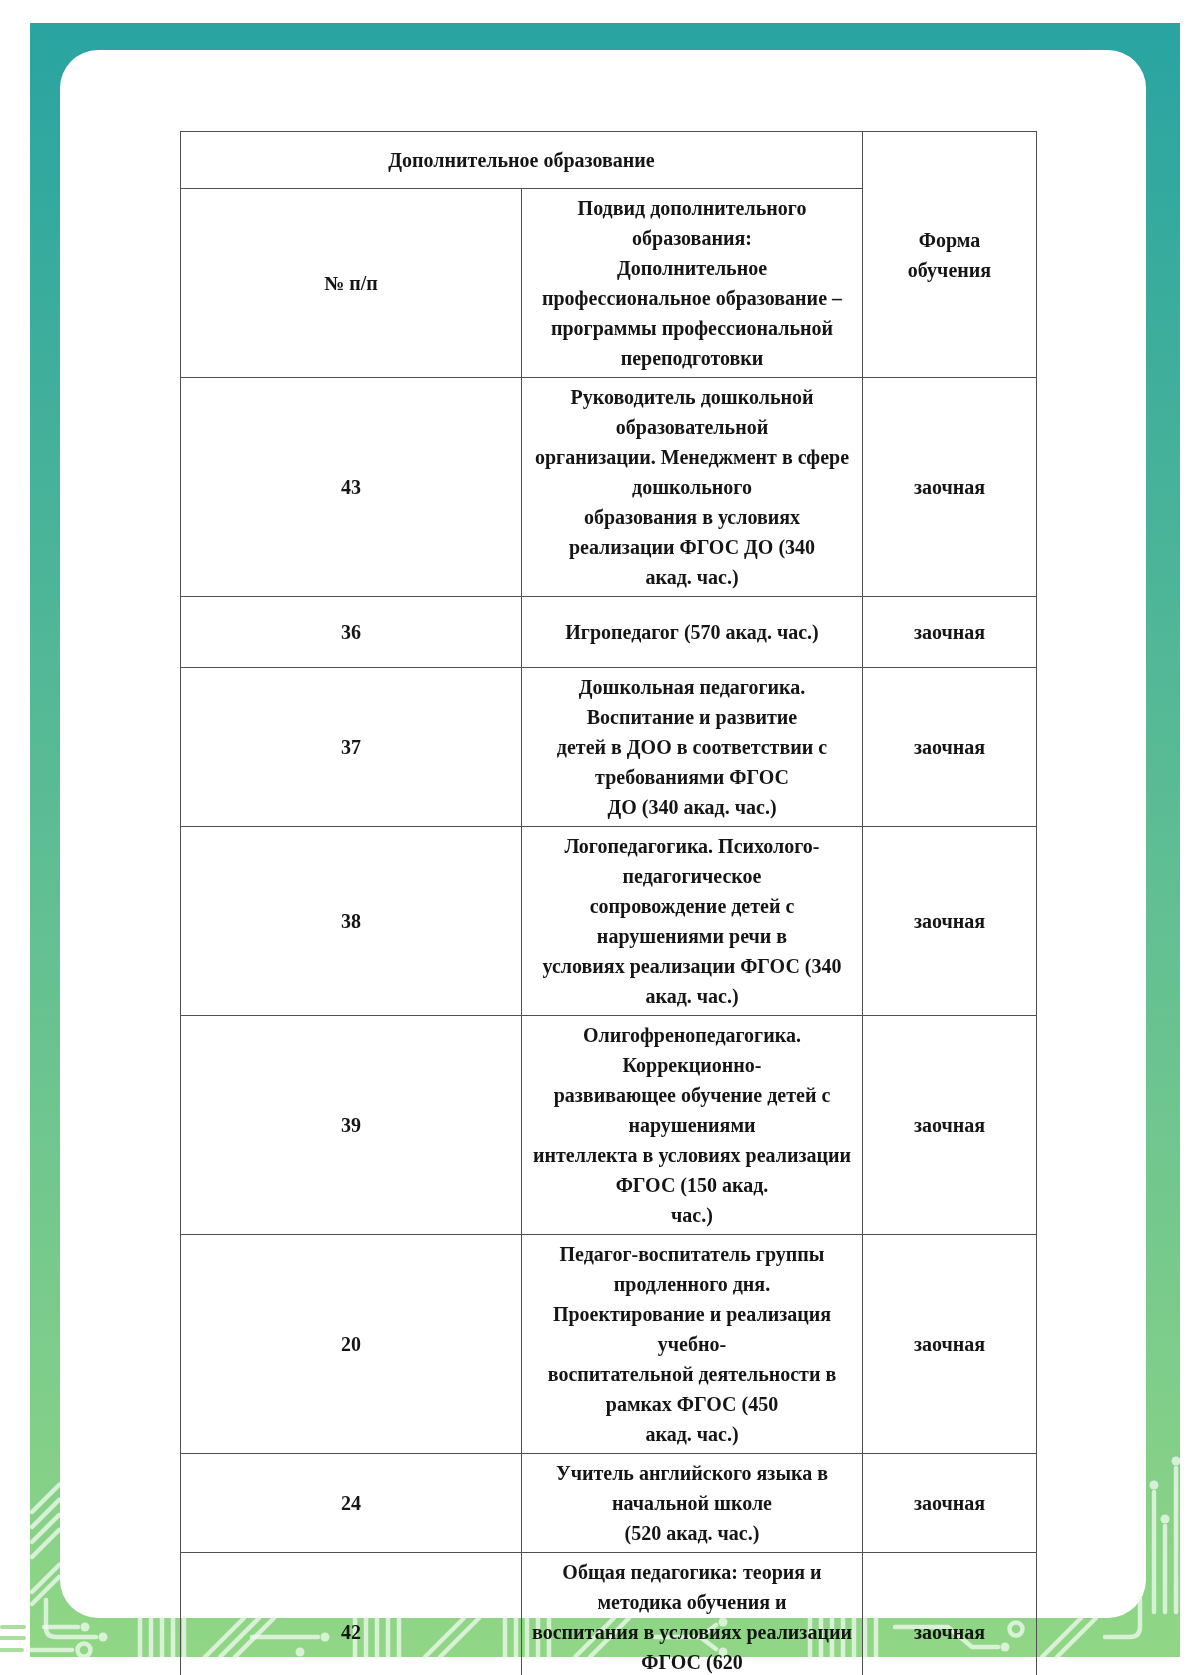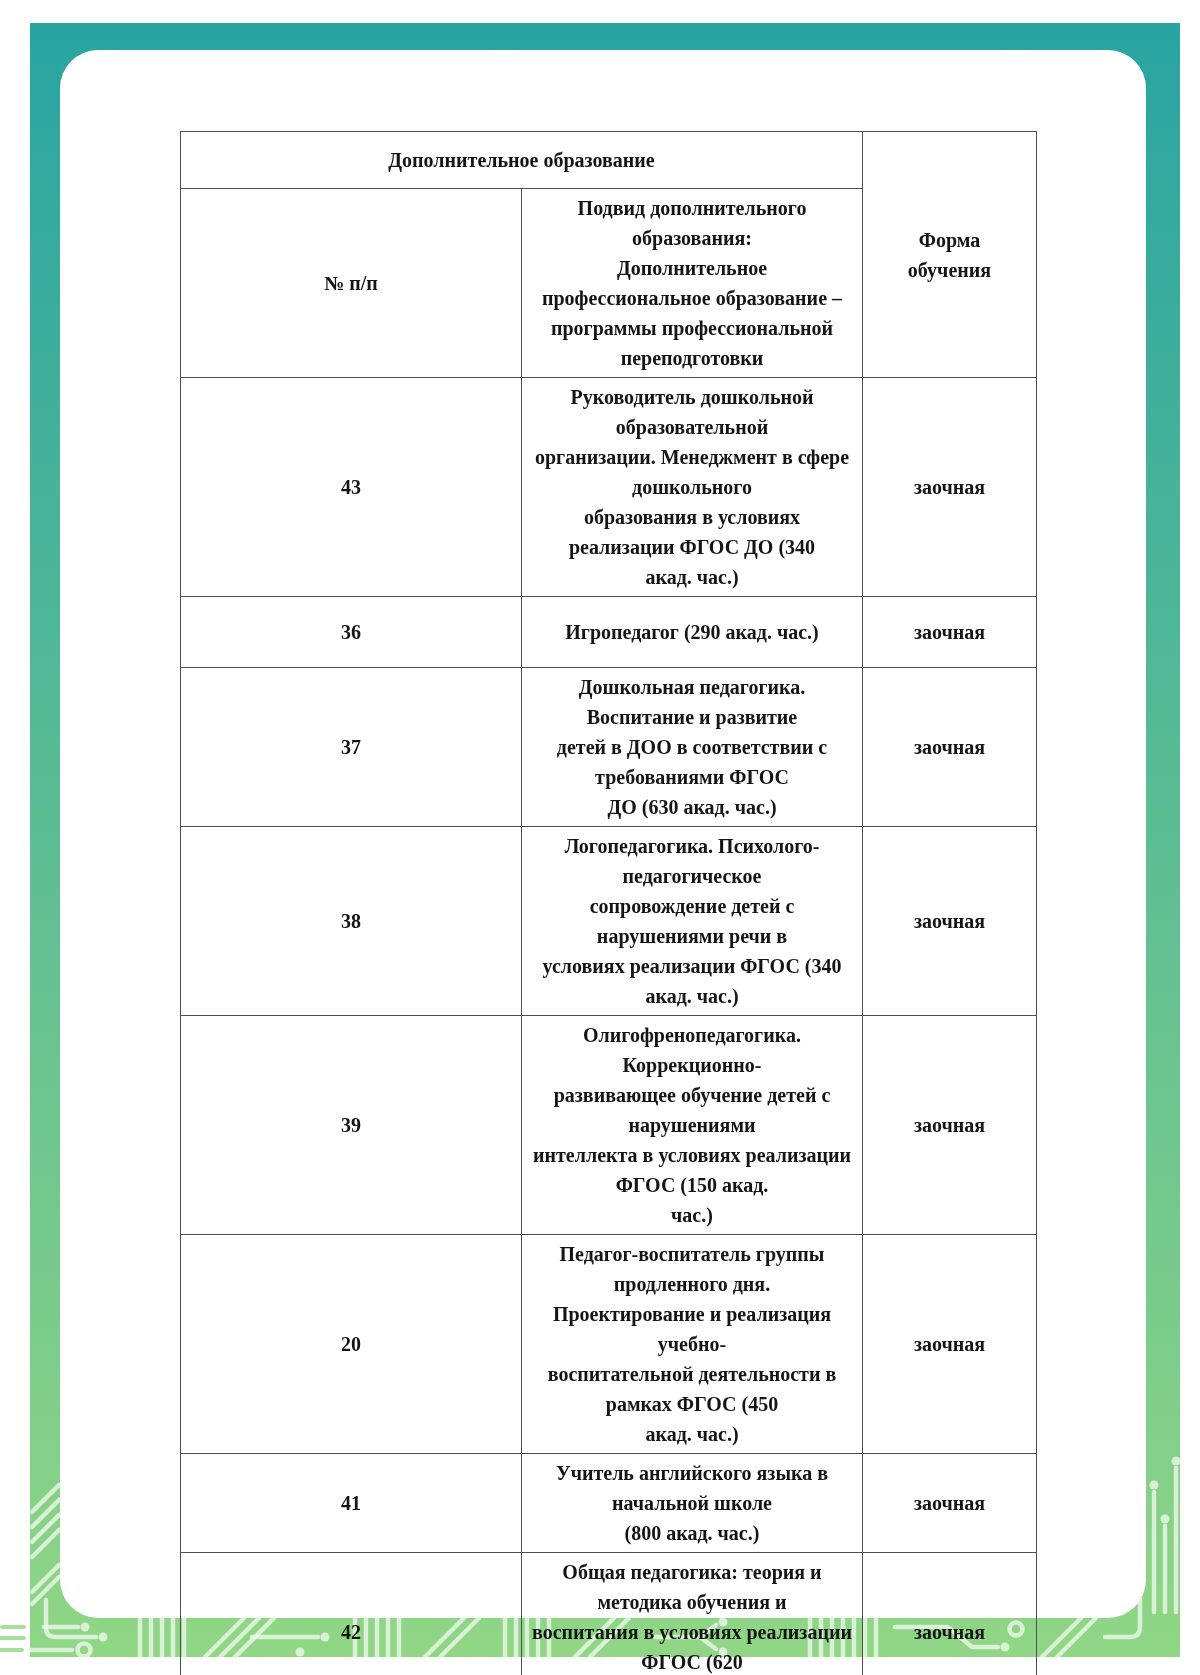--- a/index.html
+++ b/index.html
@@ -157,29 +157,29 @@
     <td class="col-num">43</td>
     <td class="col-course cell-pre">Руководитель дошкольной образовательной
 организации. Менеджмент в сфере дошкольного
 образования в условиях реализации ФГОС ДО (340
 акад. час.)</td>
     <td class="col-form">заочная</td>
   </tr>
 
   <tr style="height: 71px;">
     <td class="col-num">36</td>
-    <td class="col-course cell-pre">Игропедагог (290 акад. час.)</td>
+    <td class="col-course cell-pre">Игропедагог (570 акад. час.)</td>
     <td class="col-form">заочная</td>
   </tr>
 
   <tr style="height: 105px;">
     <td class="col-num">37</td>
     <td class="col-course cell-pre">Дошкольная педагогика. Воспитание и развитие
 детей в ДОО в соответствии с требованиями ФГОС
-ДО (630 акад. час.)</td>
+ДО (340 акад. час.)</td>
     <td class="col-form">заочная</td>
   </tr>
 
   <tr style="height: 99px;">
     <td class="col-num">38</td>
     <td class="col-course cell-pre">Логопедагогика. Психолого-педагогическое
 сопровождение детей с нарушениями речи в
 условиях реализации ФГОС (340 акад. час.)</td>
     <td class="col-form">заочная</td>
   </tr>
@@ -196,23 +196,23 @@
   <tr style="height: 127px;">
     <td class="col-num">20</td>
     <td class="col-course cell-pre">Педагог-воспитатель группы продленного дня.
 Проектирование и реализация учебно-
 воспитательной деятельности в рамках ФГОС (450
 акад. час.)</td>
     <td class="col-form">заочная</td>
   </tr>
 
   <tr style="height: 92px;">
-    <td class="col-num">41</td>
+    <td class="col-num">24</td>
     <td class="col-course cell-pre">Учитель английского языка в начальной школе
-(800 акад. час.)</td>
+(520 акад. час.)</td>
     <td class="col-form">заочная</td>
   </tr>
 
   <tr style="height: 91px;">
     <td class="col-num">42</td>
     <td class="col-course cell-pre">Общая педагогика: теория и методика обучения и
 воспитания в условиях реализации ФГОС (620
 акад. час.)</td>
     <td class="col-form">заочная</td>
   </tr>

